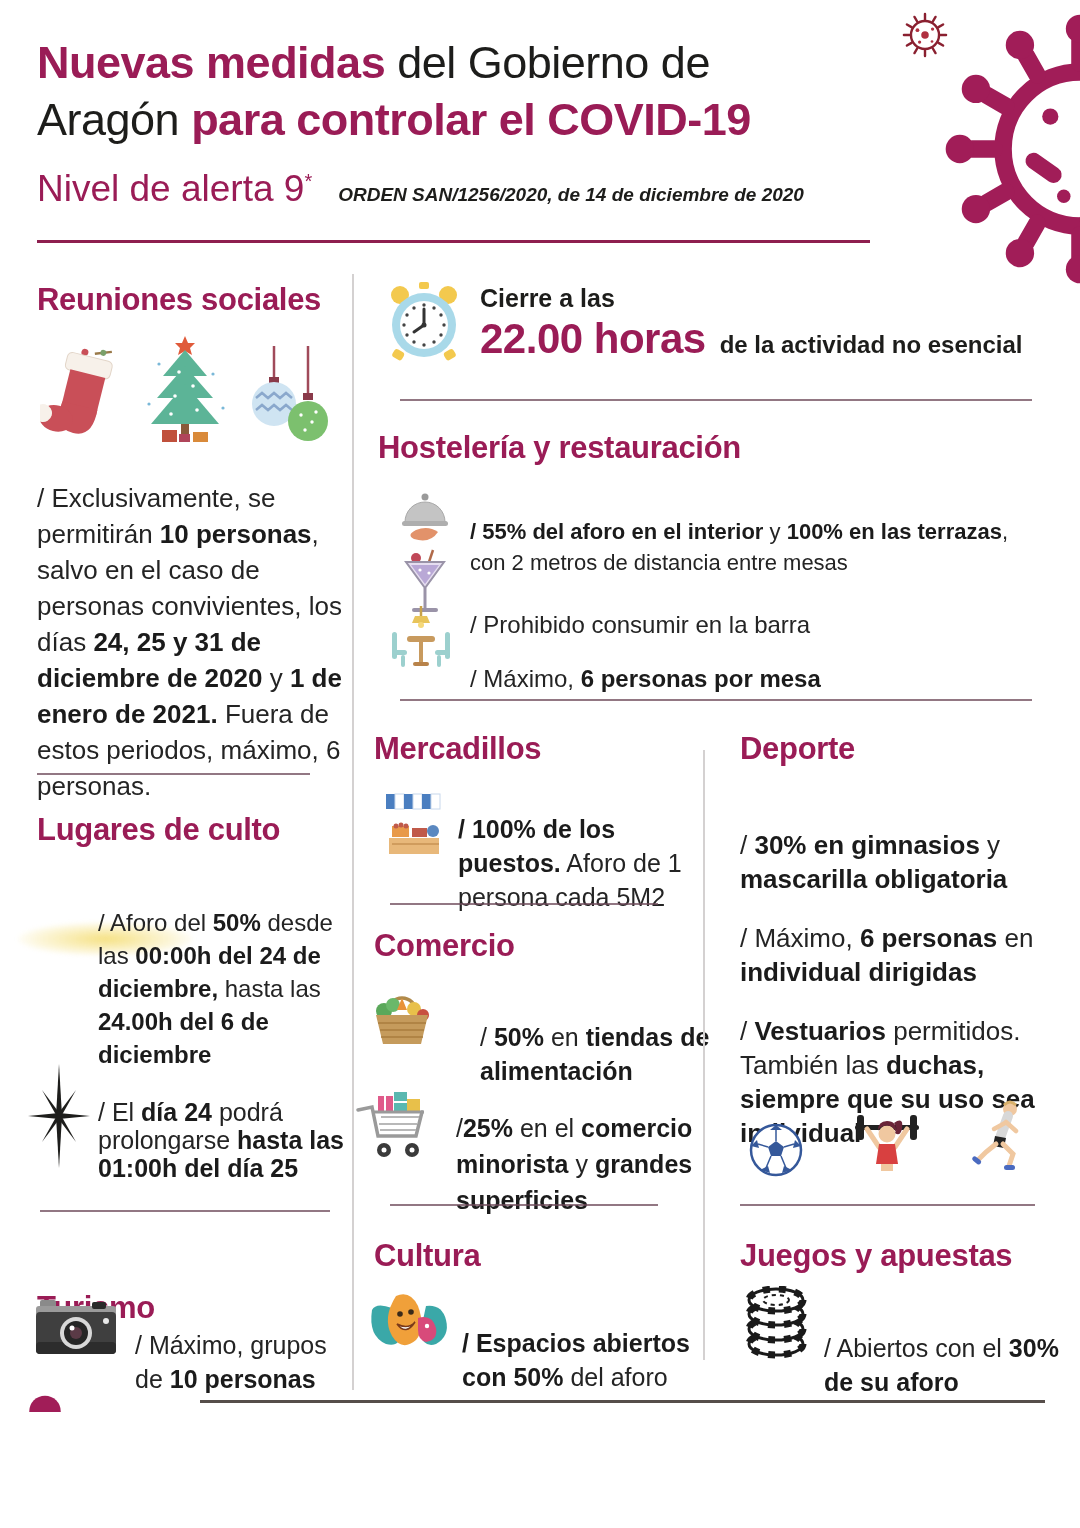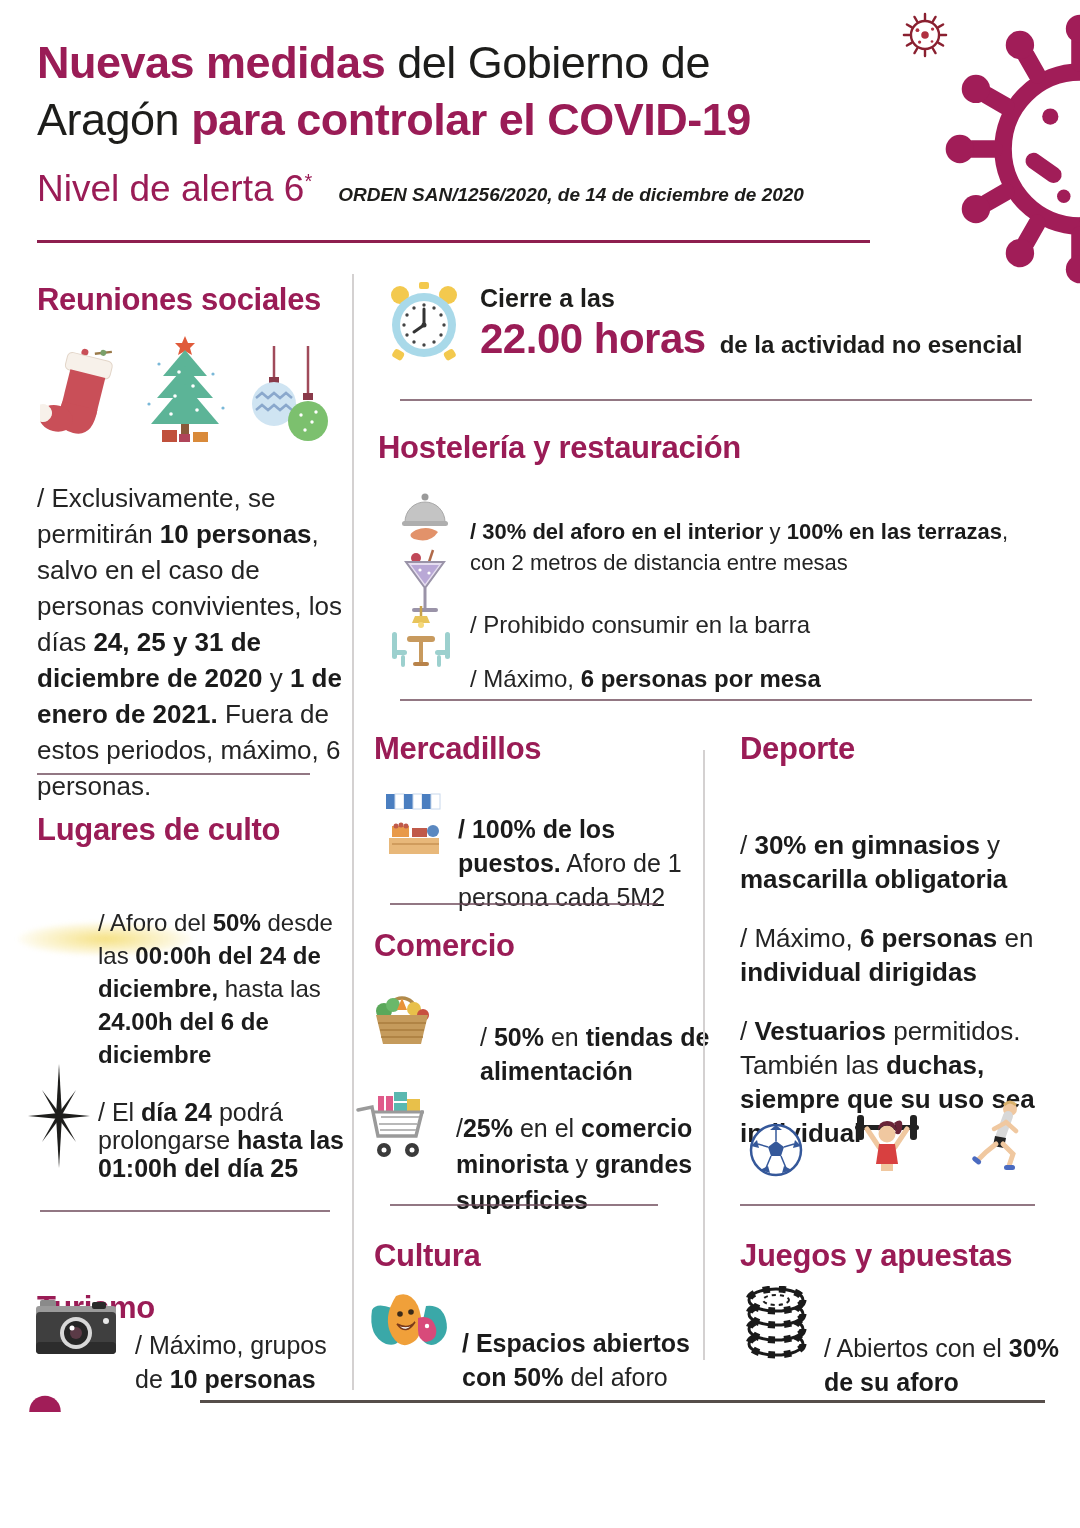--- a/index.html
+++ b/index.html
@@ -47,21 +47,21 @@
 <body>
 
 <div class="page">
 
   <div class="abs title" style="left:37px;top:34px;width:840px;">
     <div><span class="b a">Nuevas medidas</span><span> del Gobierno de</span></div>
     <div><span>Aragón </span><span class="b a">para controlar el COVID-19</span></div>
   </div>
 
   <div class="abs alert-row" style="left:37px;top:168px;">
-    <div class="alert"><span>Nivel de alerta 6</span><sup>*</sup></div>
+    <div class="alert"><span>Nivel de alerta 9</span><sup>*</sup></div>
     <div class="order">ORDEN SAN/1256/2020, de 14 de diciembre de 2020</div>
   </div>
 
   <div class="abs hrule" style="left:37px;top:240px;width:833px;"></div>
 
   <svg class="abs" style="left:898px;top:8px;" width="54" height="54" viewBox="0 0 200 200">
     <g stroke="#8a2030" fill="none" stroke-width="9">
       <circle cx="100" cy="100" r="52"></circle>
       <g stroke-linecap="round">
         <path d="M158,100 L178,100"></path>
@@ -270,21 +270,21 @@
   <div class="abs srule" style="left:400px;top:399px;width:632px;"></div>
 
   <div class="abs sec-h" style="left:378px;top:430px;">Hostelería y restauración</div>
 
   <svg class="abs" style="left:398px;top:490px;" width="54" height="56" viewBox="0 0 54 56">
     <circle cx="27" cy="7" r="3.5" fill="#9a9a9a"></circle>
     <path d="M7,32 A20,20 0 0 1 47,32 Z" fill="#c4c4c4" stroke="#a8a8a8"></path>
     <rect x="4" y="31" width="46" height="5" rx="2.5" fill="#aeaeae"></rect>
     <path d="M18,40 Q30,35 40,42 Q32,54 16,49 Q8,45 18,40 Z" fill="#e2926a"></path>
   </svg>
-  <div class="abs txt" style="left:470px;top:488px;width:578px;font-size:22px;line-height:31px;"><span class="b">/ </span><span class="b">30% del aforo en el interior</span><span> y </span><span class="b">100% en las terrazas</span><span>, con 2 metros de distancia entre mesas</span></div>
+  <div class="abs txt" style="left:470px;top:488px;width:578px;font-size:22px;line-height:31px;"><span class="b">/ </span><span class="b">55% del aforo en el interior</span><span> y </span><span class="b">100% en las terrazas</span><span>, con 2 metros de distancia entre mesas</span></div>
 
   <svg class="abs" style="left:402px;top:548px;" width="46" height="72" viewBox="0 0 46 72">
     <path d="M31,2 L23,26" stroke="#b06a4a" stroke-width="2.5"></path>
     <circle cx="14" cy="10" r="5" fill="#c04858"></circle>
     <polygon points="4,14 42,14 23,40" fill="#e6def0" stroke="#9a93a8" stroke-width="2"></polygon>
     <polygon points="9,17 37,17 23,36" fill="#b9a8d6"></polygon>
     <circle cx="18" cy="22" r="1.6" fill="#ffffff"></circle>
       <circle cx="27" cy="25" r="1.6" fill="#ffffff"></circle>
     <path d="M23,40 L23,60" stroke="#9a93a8" stroke-width="3"></path>
     <rect x="10" y="60" width="26" height="4" rx="2" fill="#9a93a8"></rect>

